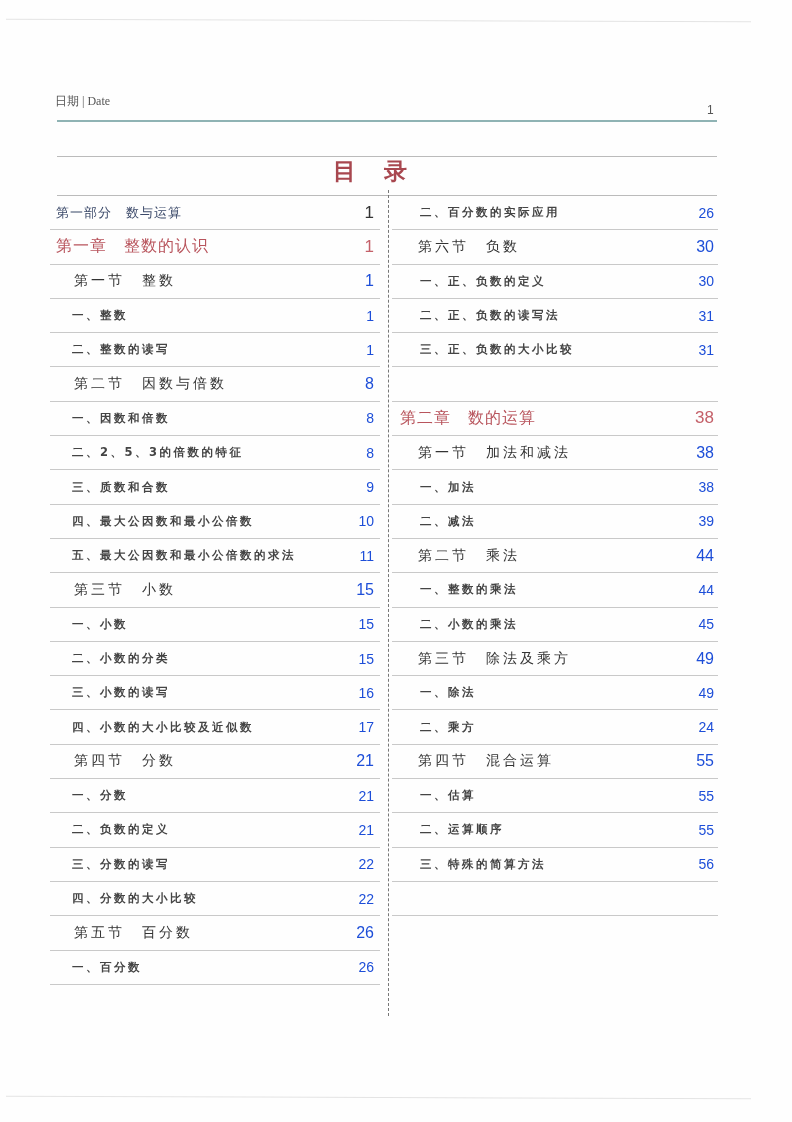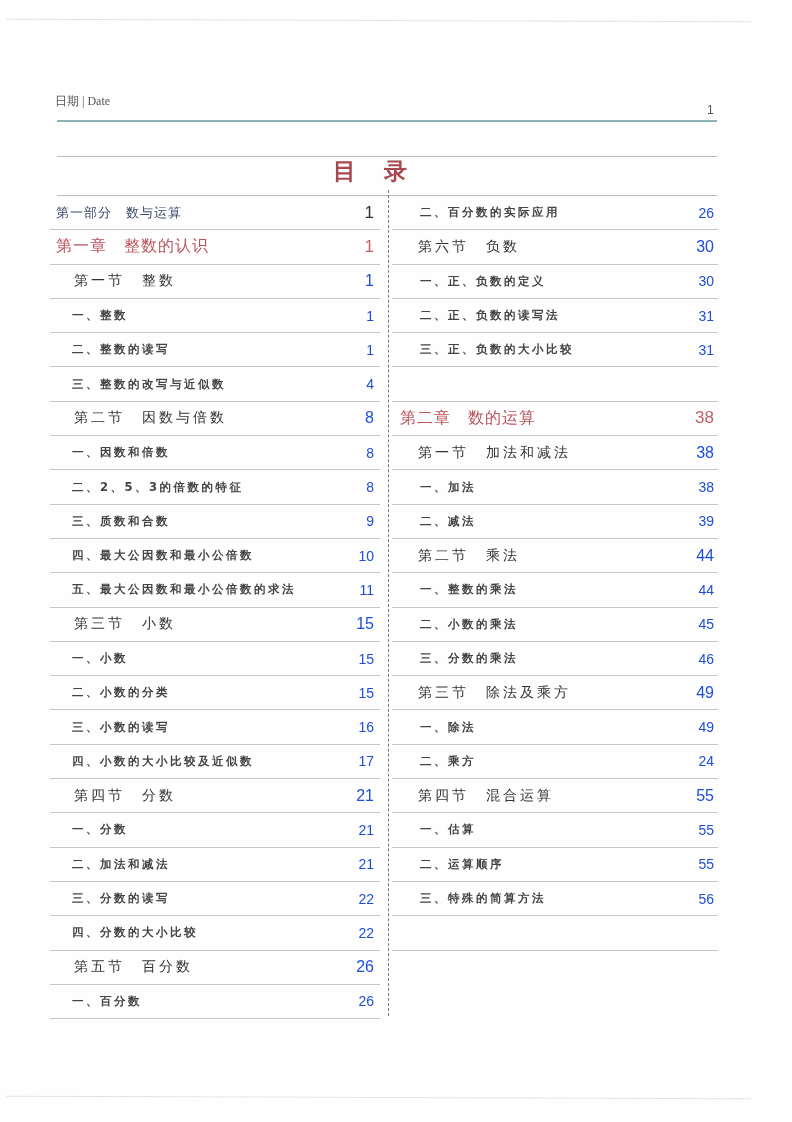--- a/index.html
+++ b/index.html
@@ -82,24 +82,20 @@
     <span class="page">1</span>
   </div>
     <div class="row lvl-item">
     <span class="label">一、整数</span>
     <span class="page">1</span>
   </div>
     <div class="row lvl-item">
     <span class="label">二、整数的读写</span>
     <span class="page">1</span>
   </div>
-    <div class="row lvl-item">
-    <span class="label">三、整数的改写与近似数</span>
-    <span class="page">4</span>
-  </div>
     <div class="row lvl-section">
     <span class="label">第二节　因数与倍数</span>
     <span class="page">8</span>
   </div>
     <div class="row lvl-item">
     <span class="label">一、因数和倍数</span>
     <span class="page">8</span>
   </div>
     <div class="row lvl-item">
     <span class="label">二、2、5、3的倍数的特征</span>
@@ -139,21 +135,21 @@
   </div>
     <div class="row lvl-section">
     <span class="label">第四节　分数</span>
     <span class="page">21</span>
   </div>
     <div class="row lvl-item">
     <span class="label">一、分数</span>
     <span class="page">21</span>
   </div>
     <div class="row lvl-item">
-    <span class="label">二、加法和减法</span>
+    <span class="label">二、负数的定义</span>
     <span class="page">21</span>
   </div>
     <div class="row lvl-item">
     <span class="label">三、分数的读写</span>
     <span class="page">22</span>
   </div>
     <div class="row lvl-item">
     <span class="label">四、分数的大小比较</span>
     <span class="page">22</span>
   </div>
@@ -212,24 +208,20 @@
     <span class="page">44</span>
   </div>
     <div class="row lvl-item">
     <span class="label">一、整数的乘法</span>
     <span class="page">44</span>
   </div>
     <div class="row lvl-item">
     <span class="label">二、小数的乘法</span>
     <span class="page">45</span>
   </div>
-    <div class="row lvl-item">
-    <span class="label">三、分数的乘法</span>
-    <span class="page">46</span>
-  </div>
     <div class="row lvl-section">
     <span class="label">第三节　除法及乘方</span>
     <span class="page">49</span>
   </div>
     <div class="row lvl-item">
     <span class="label">一、除法</span>
     <span class="page">49</span>
   </div>
     <div class="row lvl-item">
     <span class="label">二、乘方</span>

